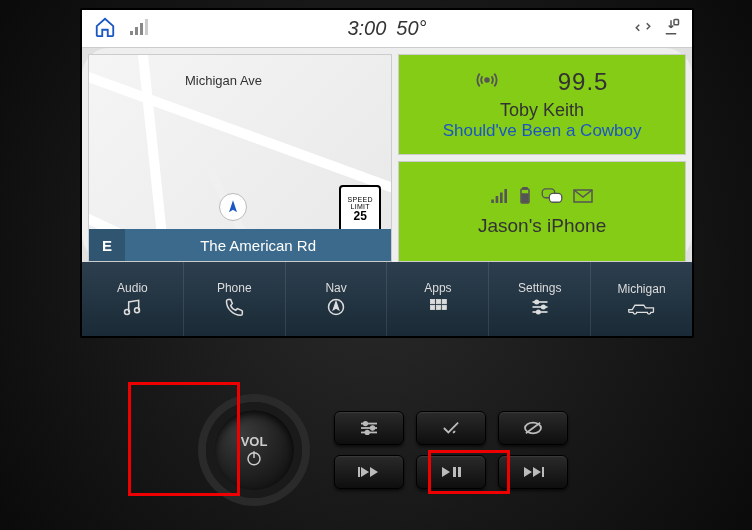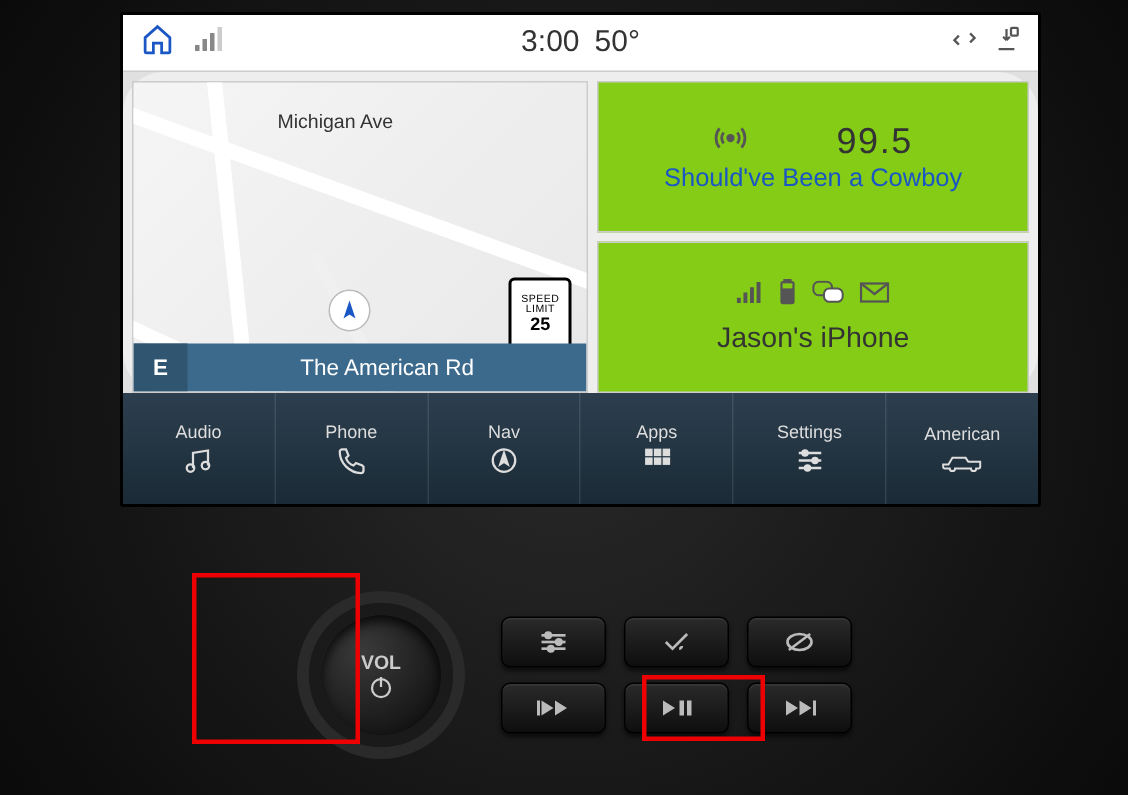--- a/index.html
+++ b/index.html
@@ -23,21 +23,21 @@
   .status-bar {
     height: 38px;
     background: #fff;
     display: flex;
     align-items: center;
     padding: 0 12px;
     gap: 14px;
     border-bottom: 1px solid #ccc;
   }
   .status-left { display:flex; align-items:center; gap:14px; flex:1; }
-  .status-center { display:flex; align-items:center; gap:10px; font-size:20px; color:#333; font-weight:500;}
+  .status-center { display:flex; align-items:center; gap:10px; font-size:20px; color:#333; font-weight:500;font-style:italic;}
   .status-right { display:flex; align-items:center; gap:10px; flex:1; justify-content:flex-end;}
   .home-icon svg { stroke:#1a56c4; }
   .main-area { flex:1; display:flex; gap:6px; padding:6px 6px 0 6px; background:#eee;border-radius:27px;}
   .map-pane {
     flex: 1.05;
     background: linear-gradient(135deg, #f5f5f5 0%, #e8e8e8 100%);
     position: relative;
     overflow:hidden;
     border:1px solid #ccc;
   }
@@ -211,20 +211,21 @@
       <div class="card radio-card">
         <div class="freq-row">
           <span>
             <svg width="22" height="22" viewBox="0 0 24 24" fill="none" stroke="#555" stroke-width="2">
                 <circle cx="12" cy="12" r="2" fill="#555"></circle>
                 <path d="M7 8a7 7 0 0 0 0 8M17 8a7 7 0 0 1 0 8M4 5a11 11 0 0 0 0 14M20 5a11 11 0 0 1 0 14"></path>
               </svg>
           </span>
           <span class="freq">99.5</span>
         </div>
+        <div class="artist">Toby Keith</div>
         <div class="song">Should've Been a Cowboy</div>
       </div>
       <div class="card phone-card">
         <div class="icons">
           <span><svg width="18" height="14" viewBox="0 0 20 16">
                 <rect x="0" y="12" width="3" height="4" fill="#555"></rect>
                 <rect x="5" y="8" width="3" height="8" fill="#555"></rect>
                 <rect x="10" y="4" width="3" height="12" fill="#555"></rect>
                 <rect x="15" y="0" width="3" height="16" fill="#555"></rect>
               </svg></span>
@@ -285,21 +286,21 @@
       <svg width="22" height="20" viewBox="0 0 24 24" fill="none" stroke-width="2">
           <line x1="3" y1="6" x2="21" y2="6"></line>
           <line x1="3" y1="12" x2="21" y2="12"></line>
           <line x1="3" y1="18" x2="21" y2="18"></line>
           <circle cx="8" cy="6" r="2" fill="#ddd"></circle>
           <circle cx="16" cy="12" r="2" fill="#ddd"></circle>
           <circle cx="10" cy="18" r="2" fill="#ddd"></circle>
         </svg>
     </div>
     <div class="nav-btn">
-      <span>American</span>
+      <span>Michigan</span>
       <svg width="30" height="18" viewBox="0 0 34 18" fill="none" stroke="#ddd" stroke-width="1.5">
           <path d="M2 12h4l3-5h10l2 3h9v4a1 1 0 0 1-1 1h-2a2 2 0 1 1-4 0H11a2 2 0 1 1-4 0H3a1 1 0 0 1-1-1z"></path>
         </svg>
     </div>
   </div>
 </div>
 
 <div class="hw-panel">
   <div class="knob">
     <span>VOL</span>

